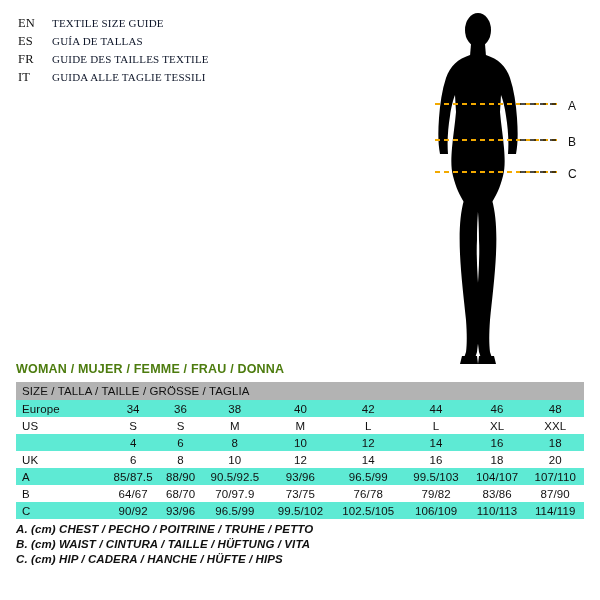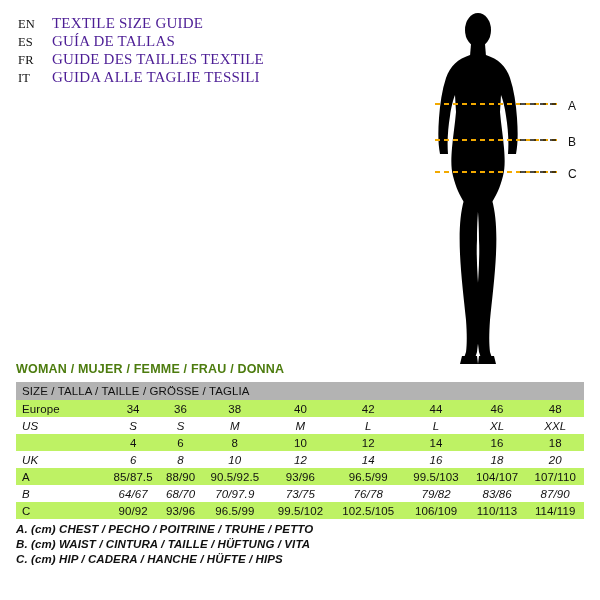--- a/index.html
+++ b/index.html
@@ -34,23 +34,23 @@
     height: 18px;
     line-height: 18px;
   }
   .lang-code {
     width: 34px;
     font-size: 12.5px;
     letter-spacing: 0.2px;
     color: #111;
   }
   .lang-text {
-    font-size: 15px;
+    font-size: 11px;
     letter-spacing: 0.2px;
-    color: #4c1d95;
+    color: #0f172a;
     white-space: nowrap;
   }
 
   
   .figure-area {
     position: absolute;
     left: 400px;
     top: 8px;
     width: 195px;
     height: 365px;
@@ -102,25 +102,24 @@
   }
   tr.header-row td {
     background: #b3b3b3;
     font-weight: normal;
     text-align: left;
     padding-left: 6px;
     height: 18px;
     margin-top: 8px;
   }
   tr.shade td {
-    background: #bef264;
+    background: #5eead4;
   }
   tr.plain td {
     background: #ffffff;
-    font-style: italic;
   }
 
   
   .legend {
     position: absolute;
     left: 16px;
     top: 522px;
     width: 570px;
     font-style: italic;
   }

